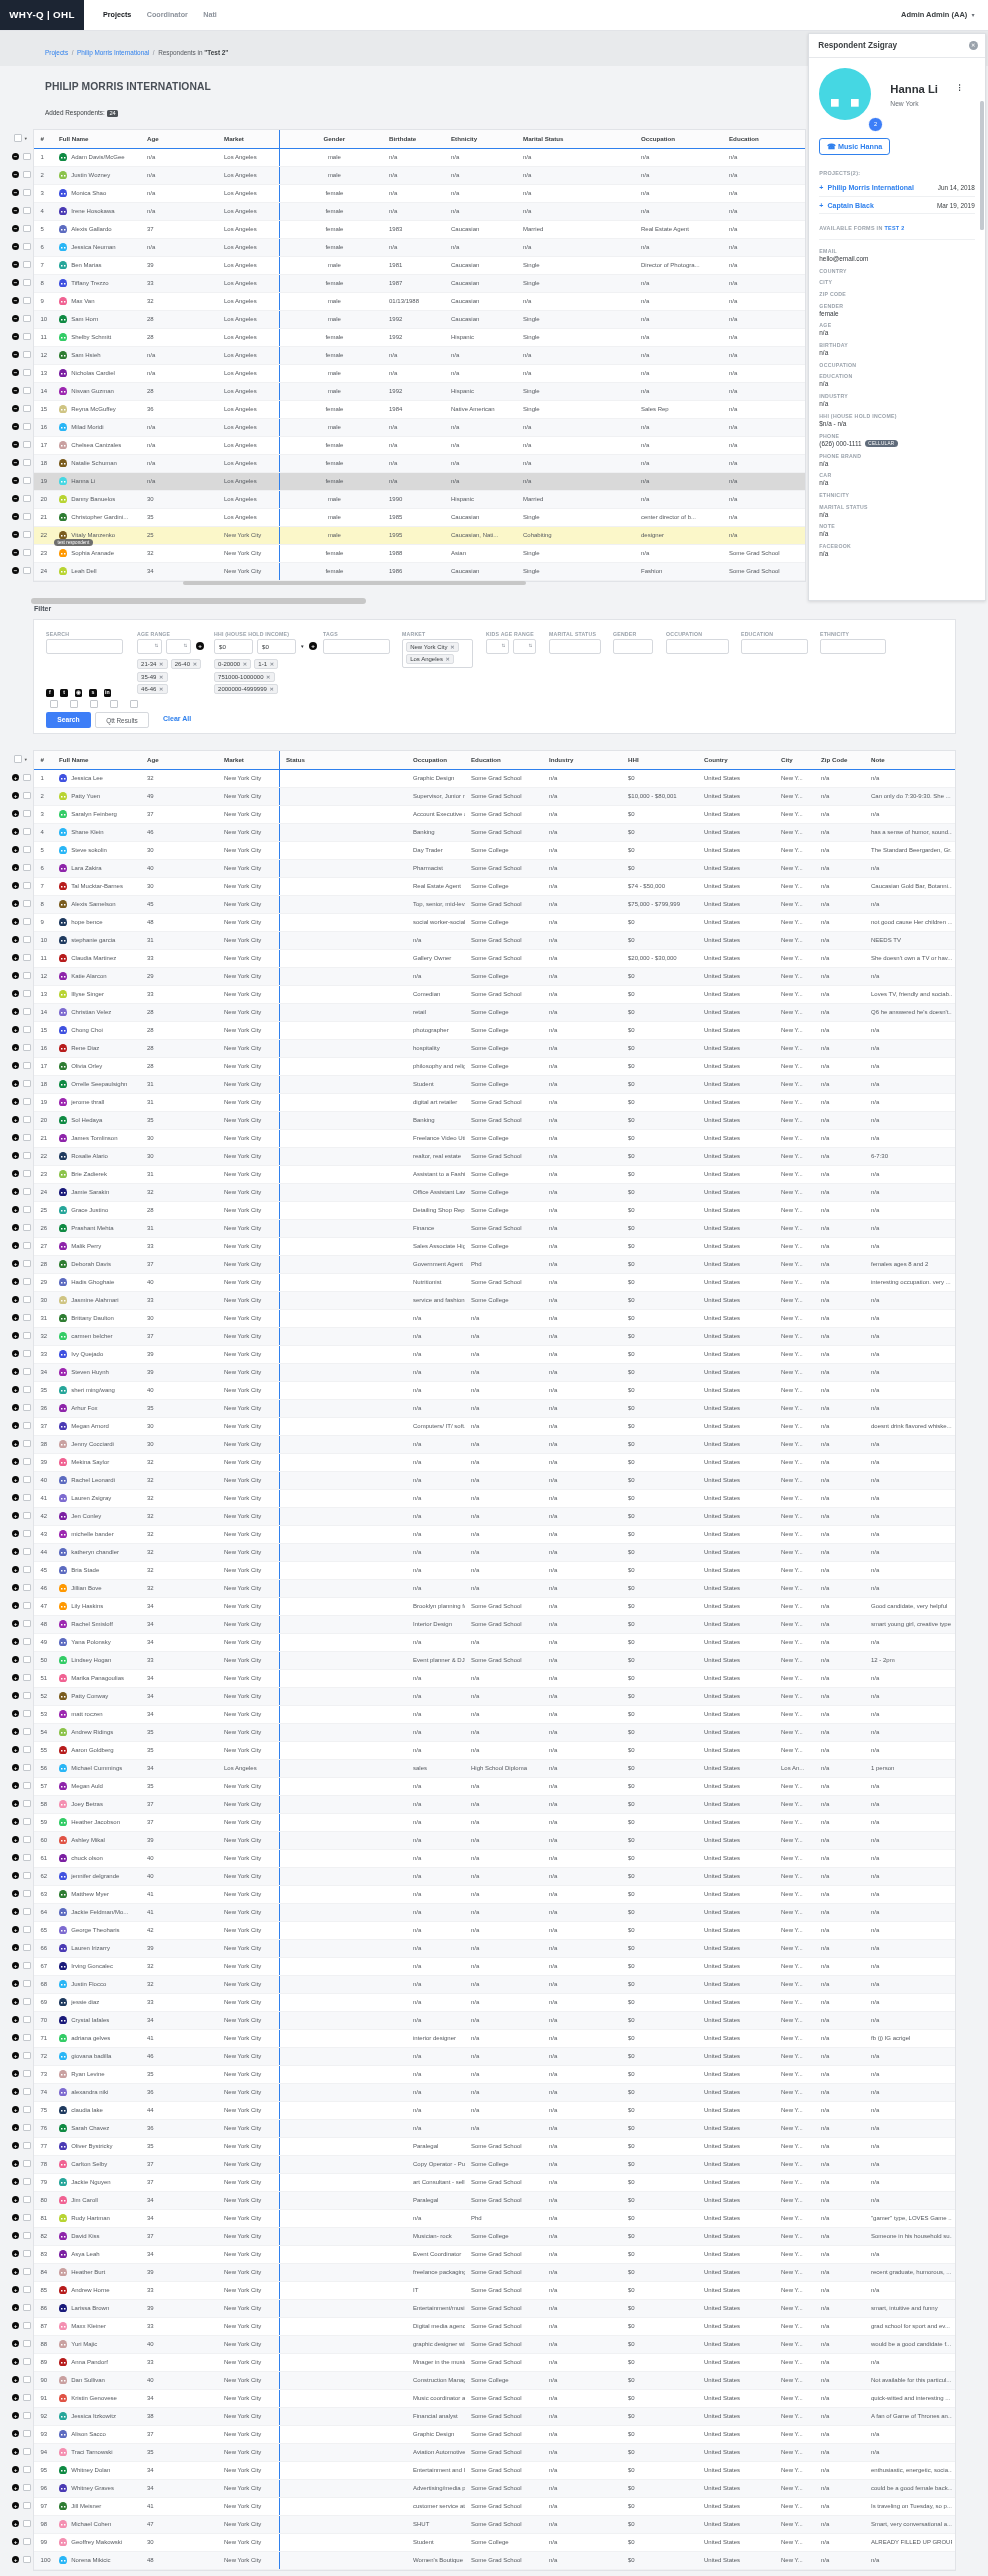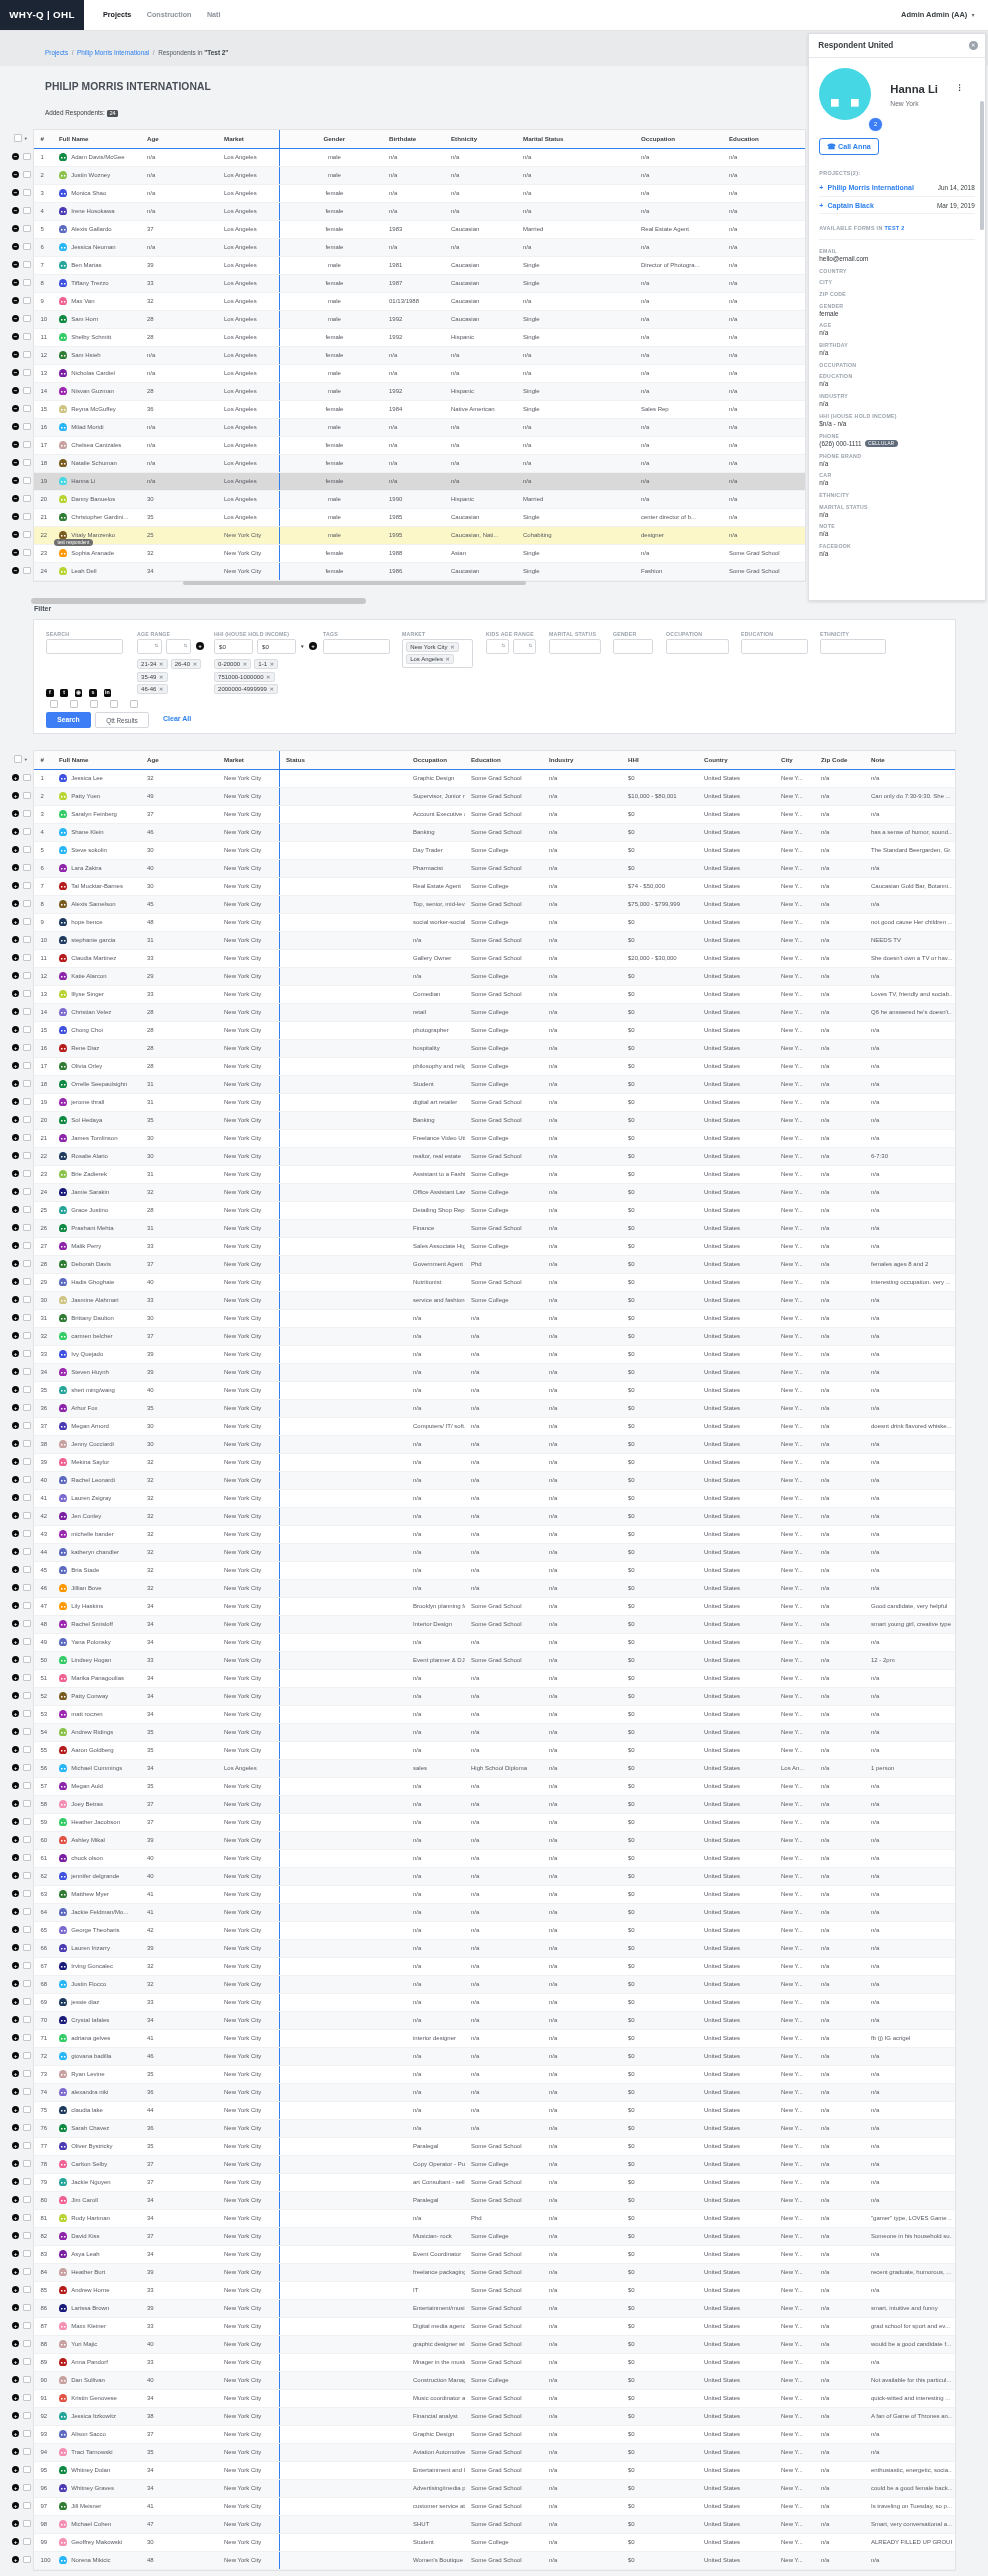--- a/index.html
+++ b/index.html
@@ -84,21 +84,21 @@
   .btn-qtt{position:absolute;width:54px;height:16px;background:#fff;border:0.5px solid #d5d8dd;border-radius:2.1px;color:#55595f;font-size:6.4px;text-align:center;line-height:15px;box-sizing:border-box;}
   .clearall{position:absolute;color:#2f80ed;font-size:7px;font-weight:600;cursor:pointer;}
 </style>
 </head>
 <body>
 
 <div class="nav">
   <div class="logo">WHY-Q | OHL</div>
   <div class="menu">
     <a class="mi active">Projects</a>
-    <a class="mi">Construction</a>
+    <a class="mi">Coordinator</a>
     <a class="mi">Nati</a>
   </div>
   <div class="acct"><span>Admin Admin (AA)</span><span class="caret">▼</span></div>
 </div>
 
 <div class="crumbbar">
   <a>Projects</a><span class="sep">/</span><a>Philip Morris International</a><span class="sep">/</span><span><span>Respondents in</span> <b>"Test 2"</b></span>
 </div>
 
 <div class="pgtitle">PHILIP MORRIS INTERNATIONAL</div>
@@ -605,31 +605,31 @@
         <div class="c" style="width: 118px;">Single</div>
         <div class="c" style="width: 88px;">Fashion</div>
         <div class="c" style="width: 77px;">Some Grad School</div>
       </div>
     </div>
   </div>
 <div class="hbar" style="top:581px;left:183px;width:343px;"></div>
 <div class="hbar" style="top:598px;left:31px;width:335px;height:6.2px;border-radius:3.1px;"></div>
 
 <div class="panel">
-  <div class="pphead">Respondent United</div>
+  <div class="pphead">Respondent Zsigray</div>
   <div class="ppclose">✕</div>
   <div class="ppbody">
     <div style="position:relative;height:58px;">
       <div class="bigav"></div>
       <div class="avbadge">2</div>
       <div class="ppname">Hanna Li</div>
       <div class="ppcity">New York</div>
       <div class="kebab">⋮</div>
     </div>
-    <div class="callbtn"><span>☎</span> <span>Call Anna</span></div>
+    <div class="callbtn"><span>☎</span> <span>Music Hanna</span></div>
     <div class="seclabel" style="margin-top:15.5px;">PROJECTS(2):</div>
     <div id="projlist">
         <div class="projrow">
           <span class="plus">+</span>
           <a href="#">Philip Morris International</a>
           <span class="date">Jun 14, 2018</span>
         </div>
         <div class="projrow">
           <span class="plus">+</span>
           <a href="#">Captain Black</a>

